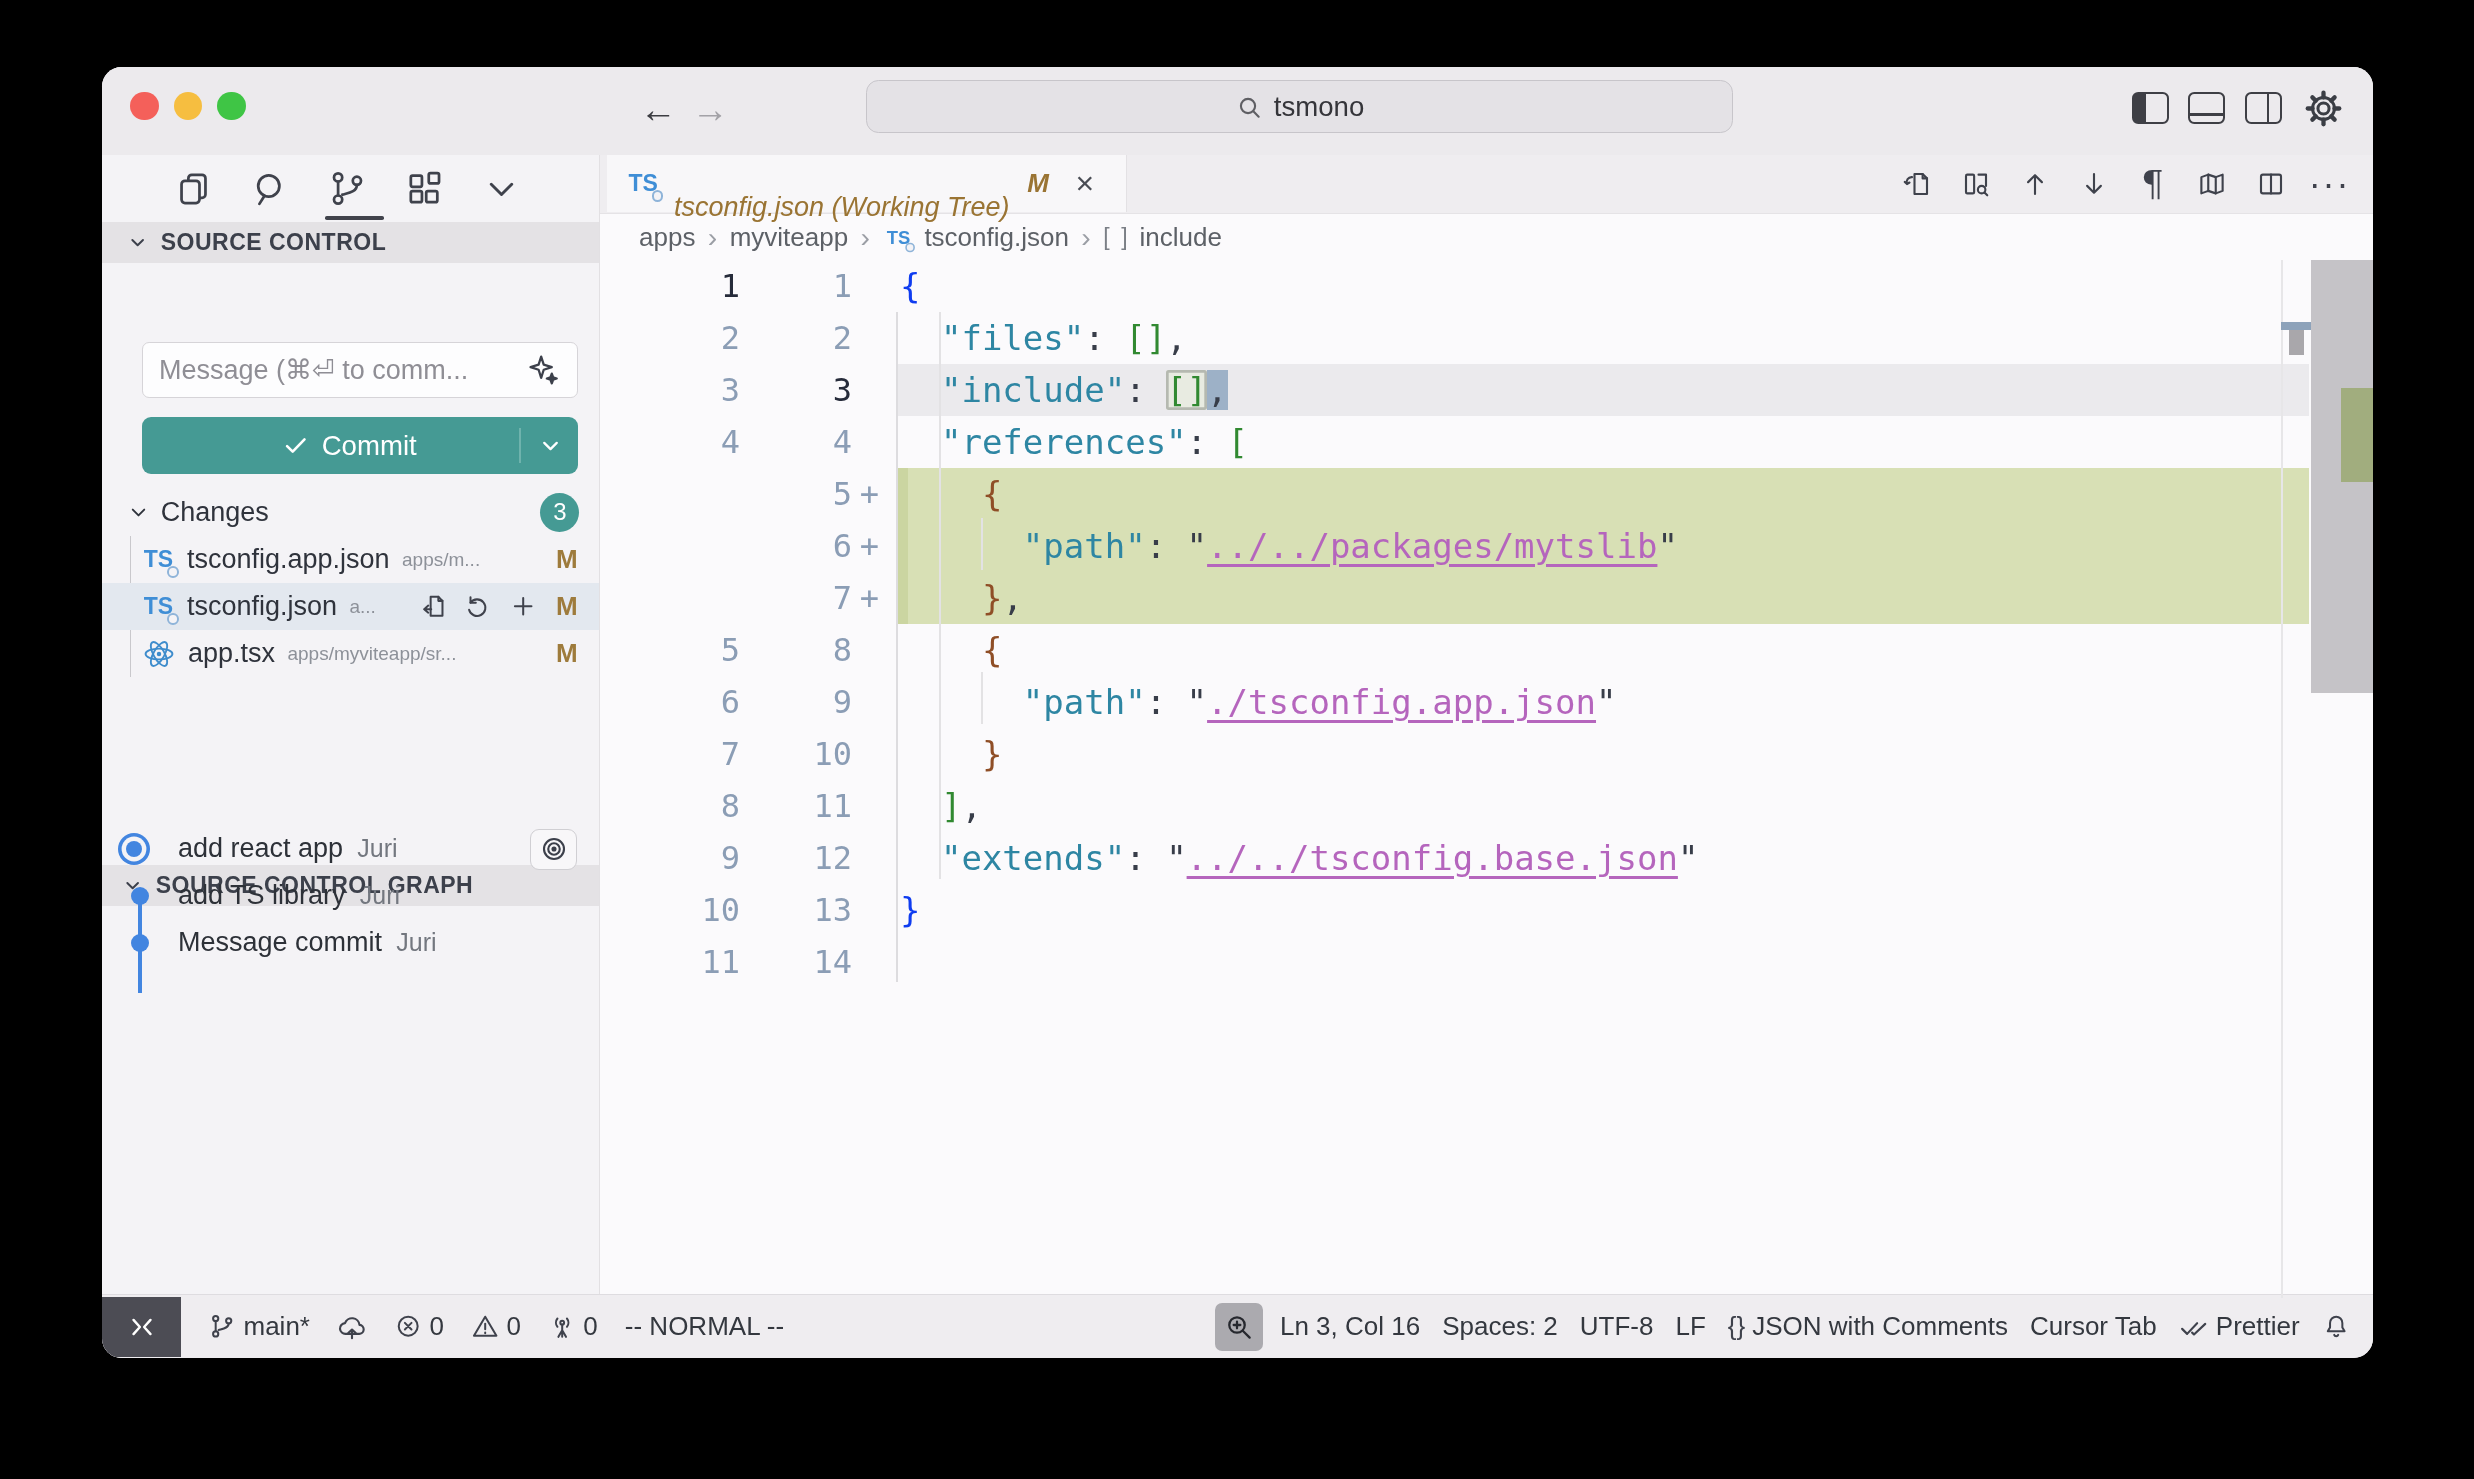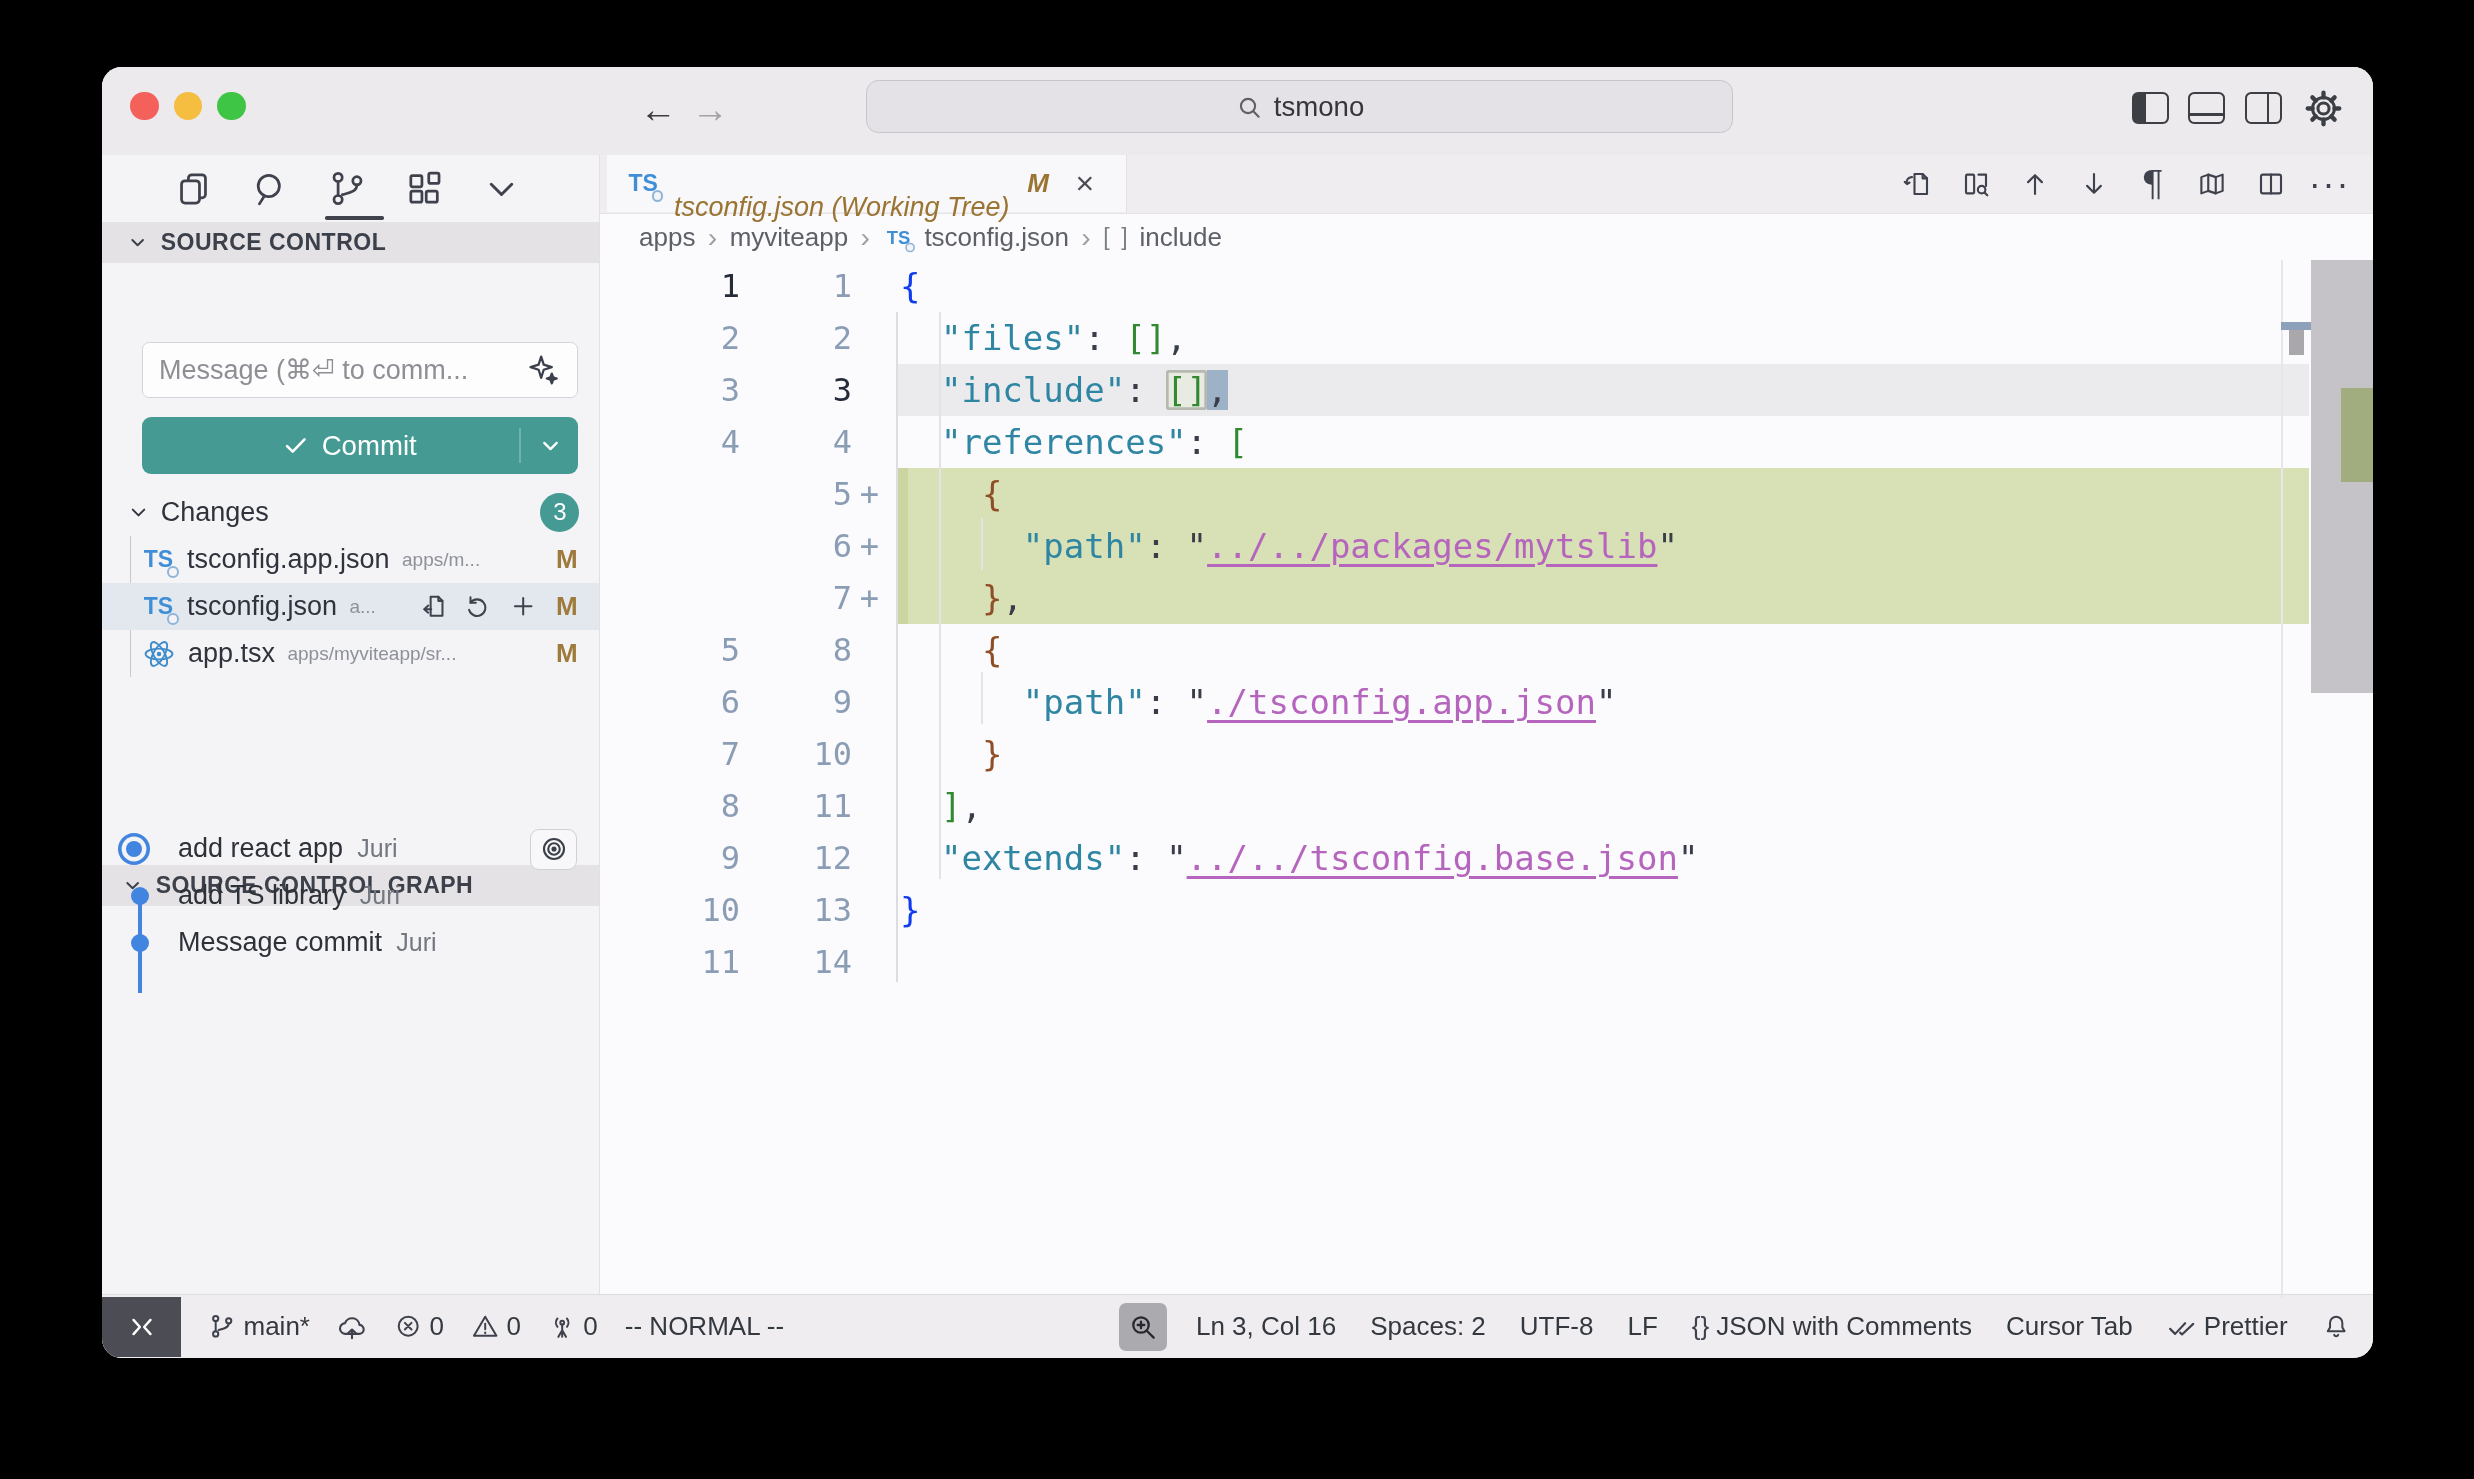--- a/index.html
+++ b/index.html
@@ -123,21 +123,21 @@
   .ruler-line { position:absolute; left:1681px; top:0; width:1.8px; height:100%; background:#e7e6e8; z-index:3; }
   .scroll-slider { position:absolute; left:1711px; top:0; width:62px; height:433px; background:#c5c3c7; z-index:4; }
   .deco-added { position:absolute; left:1741px; top:128px; width:32px; height:94px; background:#a1ad7e; z-index:5; }
   .deco-cursorline { position:absolute; left:1681px; top:62px; width:30px; height:8px; background:#8da2ba; z-index:5; }
   .deco-selection { position:absolute; left:1689px; top:70px; width:15px; height:25px; background:#a9a7ab; z-index:5; }
 
   
   .statusbar { position:absolute; left:0; bottom:0; width:100%; height:64px; background:#efedf0;
                border-top:1.8px solid #dedce0; font-size:26px; color:#34383f; }
   .sb-left { position:absolute; left:0; top:0; bottom:0; display:flex; align-items:center; gap:27px; }
-  .sb-right { position:absolute; right:23px; top:0; bottom:0; display:flex; align-items:center; gap:34px; }
+  .sb-right { position:absolute; right:23px; top:0; bottom:0; display:flex; align-items:center; gap:22px; }
   .sb-item { display:flex; align-items:center; gap:7.1px; white-space:nowrap; }
   .remote-box { width:79px; height:60px; background:#4c4c54; display:flex; align-items:center;
                 justify-content:center; color:#fff; }
   .zoom-box { width:48px; height:48px; background:#abaaaf; border-radius:7.1px; display:flex;
               align-items:center; justify-content:center; color:#26282e; margin-right:-5.3px; }
 </style>
 </head>
 <body>
 
 <div class="stage">

